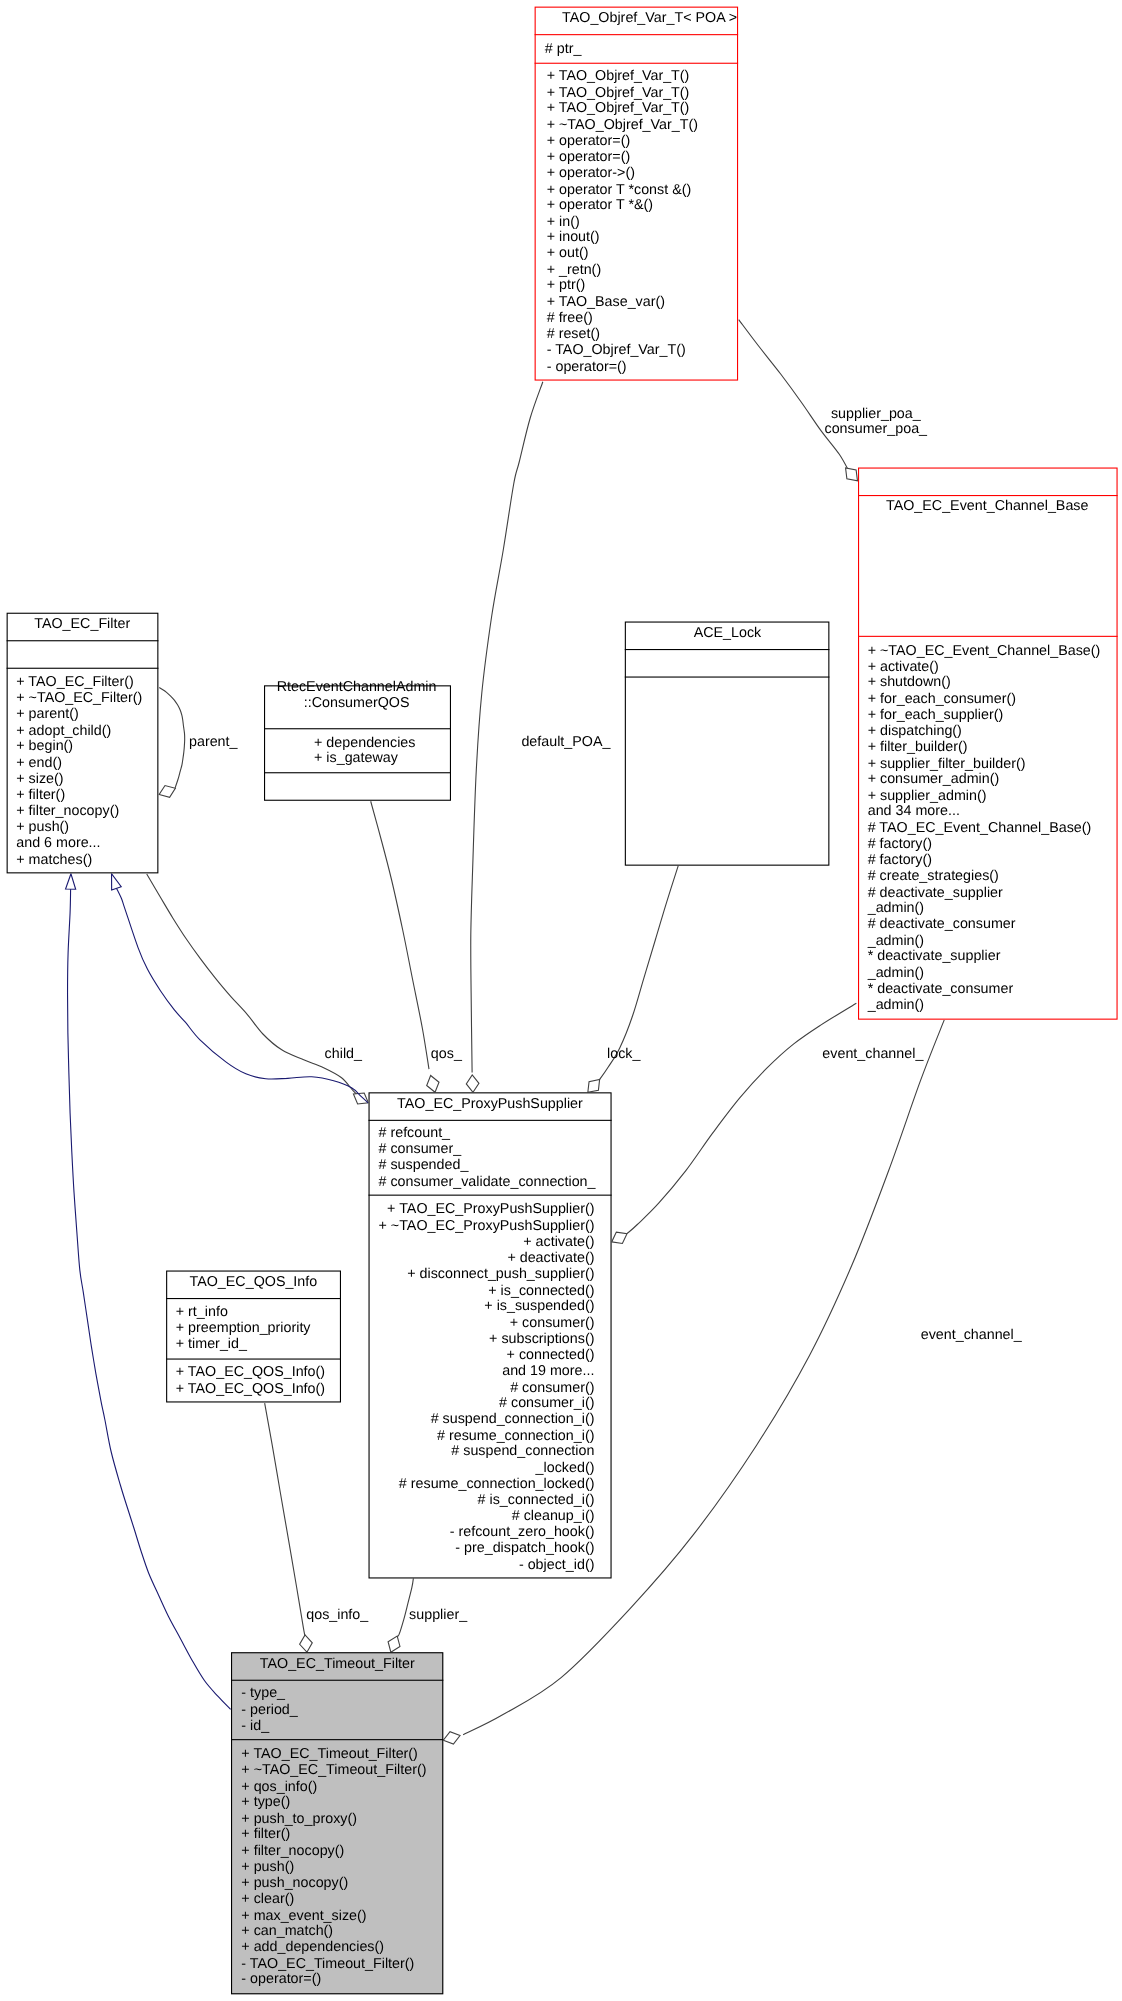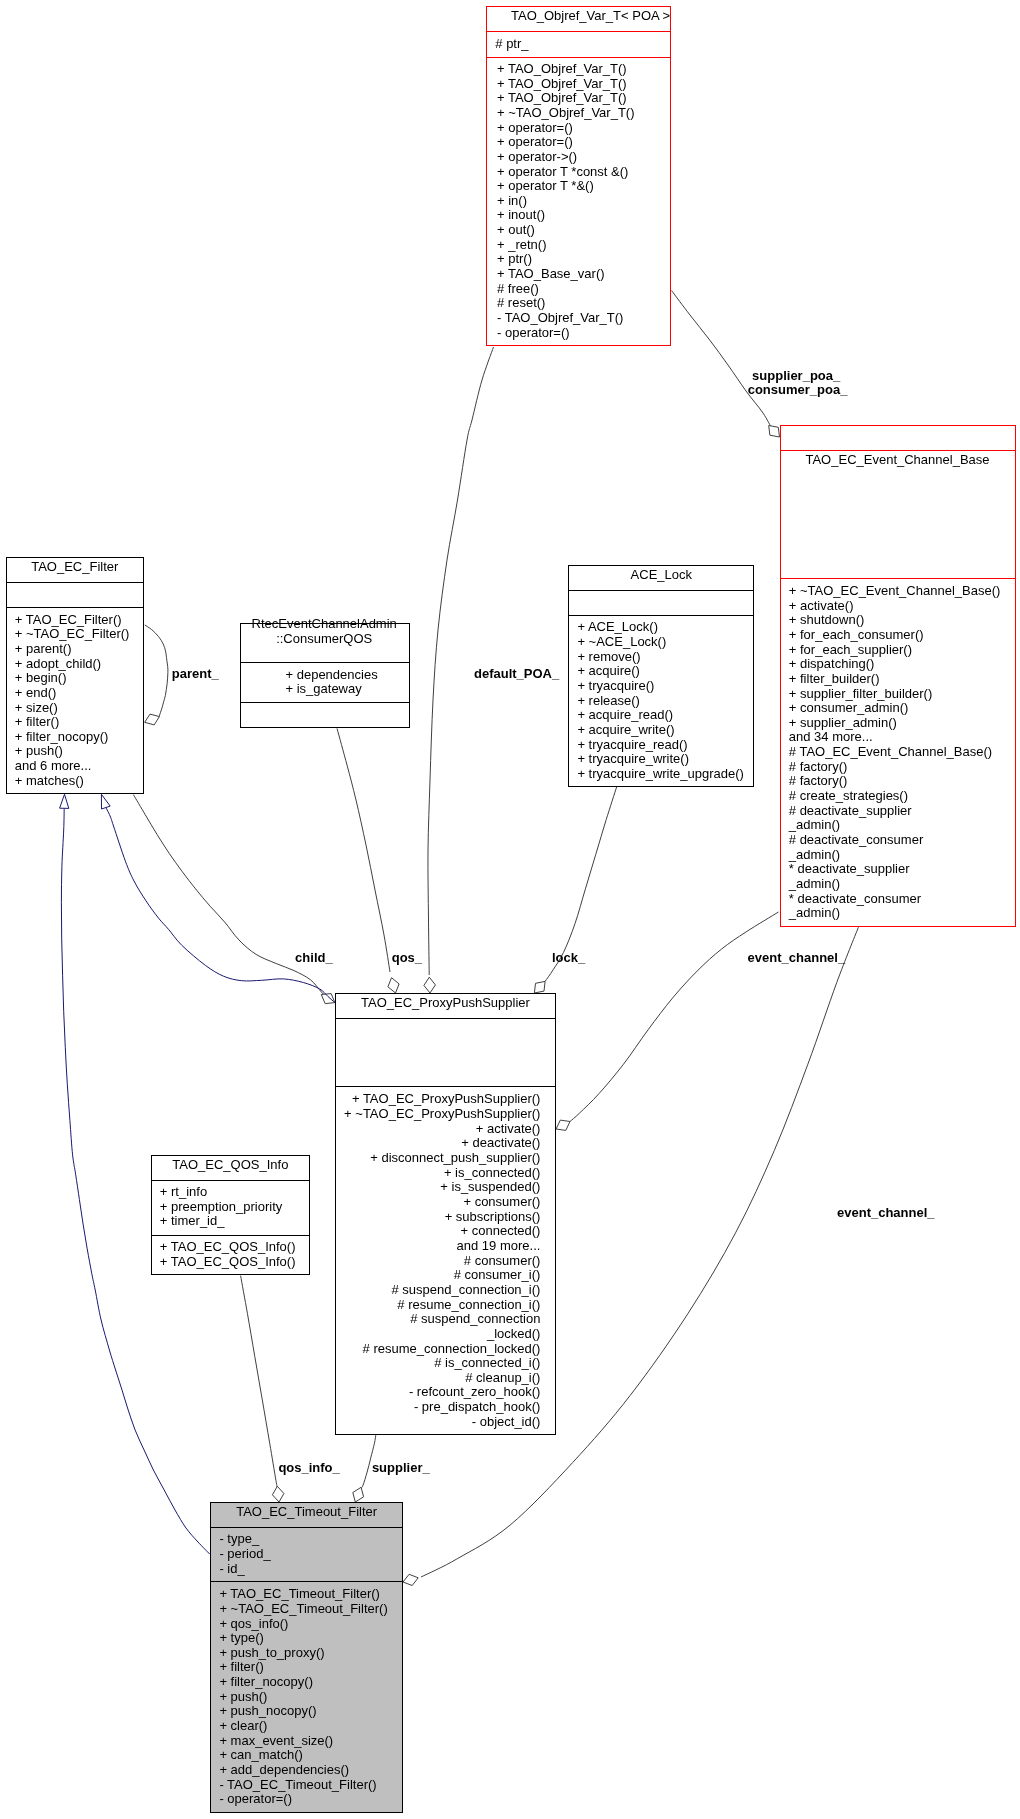--- a/index.html
+++ b/index.html
@@ -3,21 +3,21 @@
 <meta charset="utf-8">
 <style>
   html,body{margin:0;padding:0;background:#ffffff;}
   #page{position:relative;width:1020px;height:1819px;overflow:hidden;background:#fff;
         font-family:"Liberation Sans",sans-serif;font-size:13px;color:#000;
         will-change:transform;}
   .node{position:absolute;box-sizing:border-box;}
   .ntitle{position:absolute;white-space:pre;text-align:center;line-height:14.66px;}
   .nlines{position:absolute;white-space:pre;line-height:14.66px;}
   .hr{position:absolute;height:1px;}
-  .elabel{position:absolute;white-space:pre;line-height:14.66px;font-weight:bold;}
+  .elabel{position:absolute;white-space:pre;line-height:14.66px;}
   svg#edge-layer{position:absolute;left:0;top:0;width:1020px;height:1819px;}
 </style>
 </head>
 <body>
 
 <div id="page">
 <svg id="edge-layer" viewBox="0 0 1020 1819" xmlns="http://www.w3.org/2000/svg">
       <path d="M671.5,290.5 C674.6,294.6 683.6,306.8 690,315 C696.4,323.3 703.4,331.7 709.7,340 C716,348.3 722,356.5 728,365 C734.1,373.5 740.2,383 746,391 C751.8,399 758.7,406.7 763,413 C767.3,419.3 770.5,426.3 772,429" fill="none" stroke="#404040" stroke-width="1"></path>
       <path d="M779.5,437 778.3,427.3 768.7,425.5 769.9,435.2Z" fill="#ffffff" stroke="#404040" stroke-width="1"></path>
       <path d="M493.5,347 C491.6,352.5 485.6,367.8 482,380 C478.4,392.2 474.5,410 472,420 C469.5,430 469.4,426.7 467,440 C464.6,453.3 460.8,480 457.5,500 C454.2,520 450.3,538.3 447,560 C443.8,581.7 440.3,606.7 438,630 C435.7,653.3 434.3,675 433,700 C431.7,725 430.8,755 430,780 C429.2,805 428.3,826.7 428,850 C427.8,873.3 428.3,899.2 428.5,920 C428.7,940.8 429.1,965.8 429.2,975" fill="none" stroke="#404040" stroke-width="1"></path>
@@ -119,36 +119,29 @@
 </div>
 <div class="ntitle" style="left:240.2px;top:617px;width:168px;">RtecEventChannelAdmin
 ::ConsumerQOS</div>
 <div class="nlines" style="left:249.5px;top:667.64px;margin-left:36px;">+ dependencies
 + is_gateway</div>
 <div class="node" style="left:568.1px;top:564.5px;width:186.4px;height:222.6px;border:1px solid #000000;background:#ffffff;">
 <div class="hr" style="left:-1px;top:24.3px;width:186.4px;background:#000000;"></div>
 <div class="hr" style="left:-1px;top:49.2px;width:186.4px;background:#000000;"></div>
 </div>
 <div class="ntitle" style="left:568.1px;top:567.82px;width:186.4px;">ACE_Lock</div>
-<div class="nlines" style="left:577.4px;top:620.27px;">+ ACE_Lock()
-+ ~ACE_Lock()
-+ remove()
-+ acquire()
-+ tryacquire()
-+ release()
-+ acquire_read()
-+ acquire_write()
-+ tryacquire_read()
-+ tryacquire_write()
-+ tryacquire_write_upgrade()</div>
 <div class="node" style="left:334.8px;top:993.2px;width:221.3px;height:442.3px;border:1px solid #000000;background:#ffffff;">
 <div class="hr" style="left:-1px;top:23.7px;width:221.3px;background:#000000;"></div>
 <div class="hr" style="left:-1px;top:92.2px;width:221.3px;background:#000000;"></div>
 </div>
 <div class="ntitle" style="left:334.8px;top:996.22px;width:221.3px;">TAO_EC_ProxyPushSupplier</div>
+<div class="nlines" style="left:344.1px;top:1022.83px;"># refcount_
+# consumer_
+# suspended_
+# consumer_validate_connection_</div>
 <div class="nlines" style="left:344.1px;top:1092.36px;text-align:right;">+ TAO_EC_ProxyPushSupplier()
 + ~TAO_EC_ProxyPushSupplier()
 + activate()
 + deactivate()
 + disconnect_push_supplier()
 + is_connected()
 + is_suspended()
 + consumer()
 + subscriptions()
 + connected()

